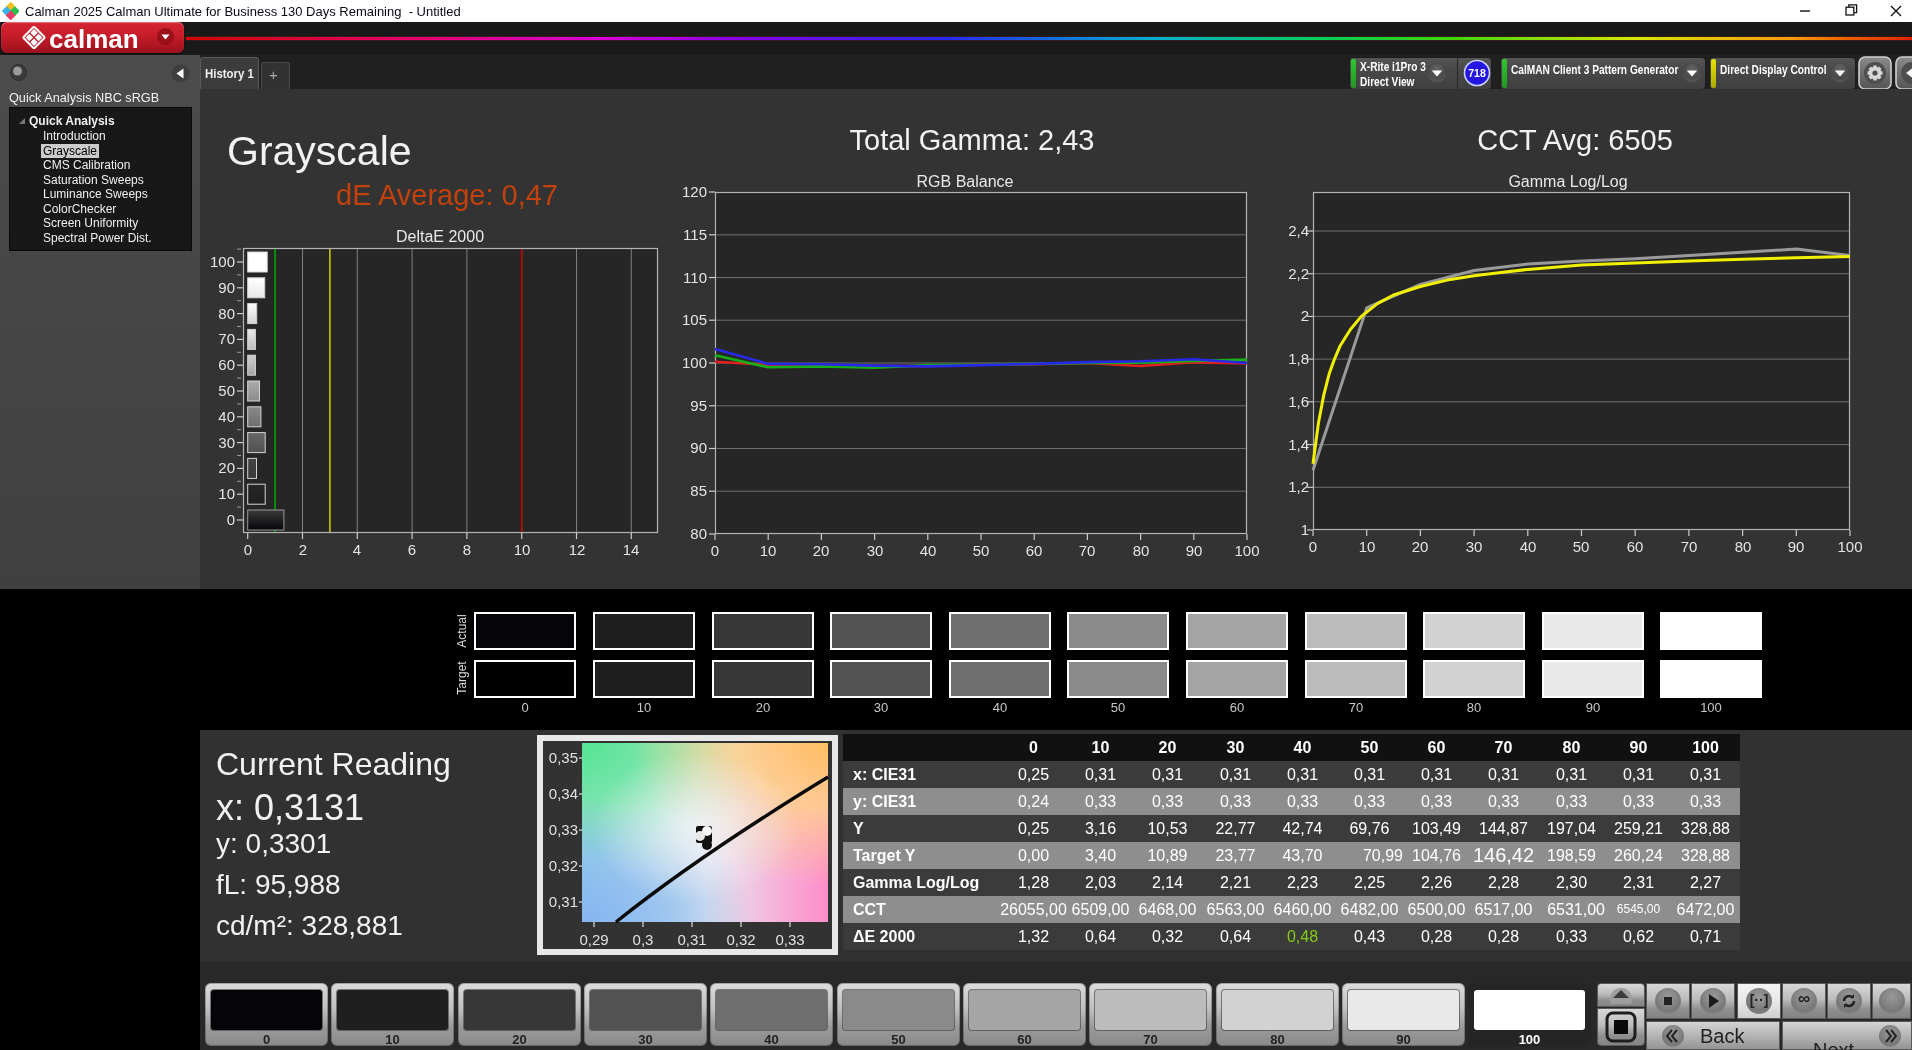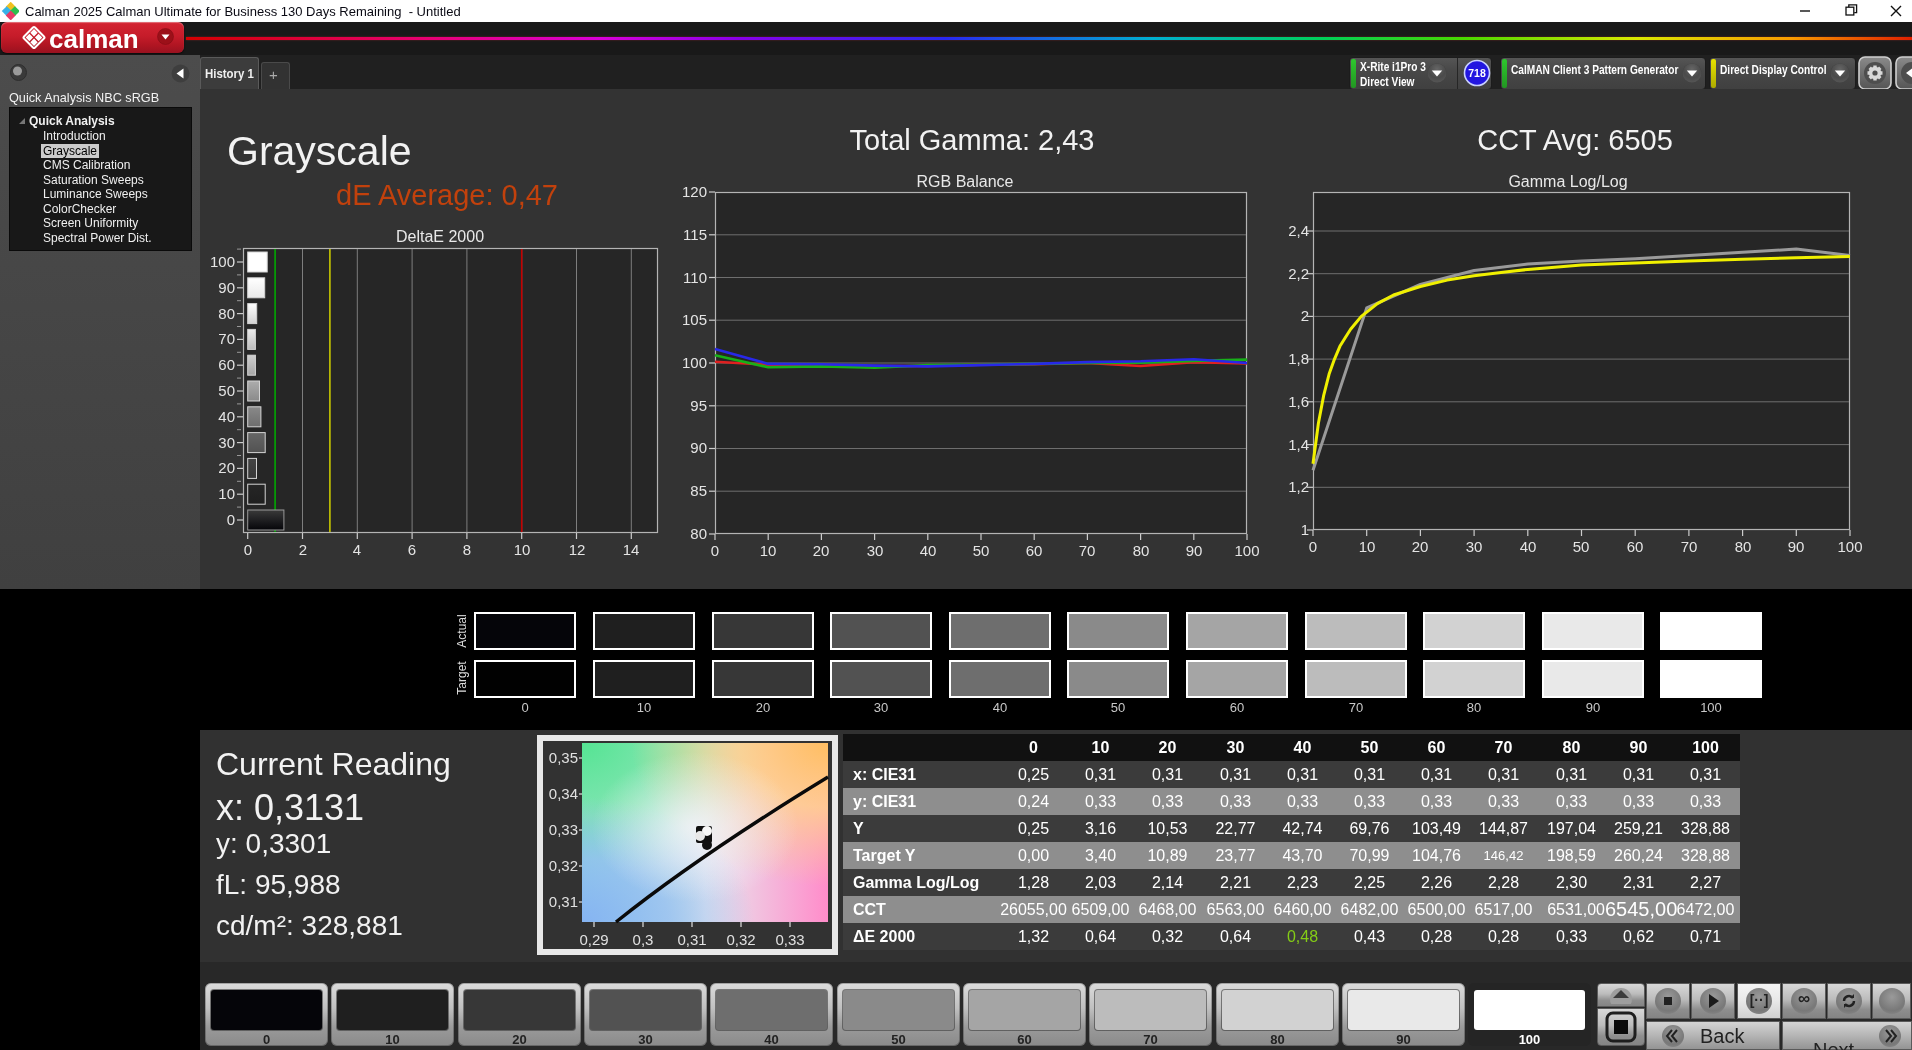--- a/index.html
+++ b/index.html
@@ -528,23 +528,23 @@
 <div class="abs" style="left:1538px;top:820px;width:67px;text-align:center;font-size:16px;font-weight:normal;color:#fff;line-height:17px">197,04</div>
 <div class="abs" style="left:1605px;top:820px;width:67px;text-align:center;font-size:16px;font-weight:normal;color:#fff;line-height:17px">259,21</div>
 <div class="abs" style="left:1672px;top:820px;width:67px;text-align:center;font-size:16px;font-weight:normal;color:#fff;line-height:17px">328,88</div>
 <div class="abs" style="left:843px;top:842px;width:897px;height:27px;background:#8e8e8e"></div>
 <div class="abs" style="left:853px;top:847px;font-size:16px;font-weight:bold;color:#fff;line-height:17px">Target Y</div>
 <div class="abs" style="left:1000px;top:847px;width:67px;text-align:center;font-size:16px;font-weight:normal;color:#fff;line-height:17px">0,00</div>
 <div class="abs" style="left:1067px;top:847px;width:67px;text-align:center;font-size:16px;font-weight:normal;color:#fff;line-height:17px">3,40</div>
 <div class="abs" style="left:1134px;top:847px;width:67px;text-align:center;font-size:16px;font-weight:normal;color:#fff;line-height:17px">10,89</div>
 <div class="abs" style="left:1202px;top:847px;width:67px;text-align:center;font-size:16px;font-weight:normal;color:#fff;line-height:17px">23,77</div>
 <div class="abs" style="left:1269px;top:847px;width:67px;text-align:center;font-size:16px;font-weight:normal;color:#fff;line-height:17px">43,70</div>
-<div class="abs" style="left:1336px;top:847px;width:67px;text-align:center;font-size:16px;font-weight:normal;color:#fff;line-height:17px">70,99</div>
+<div class="abs" style="left:1336px;top:847px;width:67px;text-align:right;font-size:16px;font-weight:normal;color:#fff;line-height:17px">70,99</div>
 <div class="abs" style="left:1403px;top:847px;width:67px;text-align:center;font-size:16px;font-weight:normal;color:#fff;line-height:17px">104,76</div>
-<div class="abs" style="left:1470px;top:847px;width:67px;text-align:center;font-size:13px;font-weight:normal;color:#fff;line-height:17px">146,42</div>
+<div class="abs" style="left:1470px;top:847px;width:67px;text-align:center;font-size:20px;font-weight:normal;color:#fff;line-height:17px">146,42</div>
 <div class="abs" style="left:1538px;top:847px;width:67px;text-align:center;font-size:16px;font-weight:normal;color:#fff;line-height:17px">198,59</div>
 <div class="abs" style="left:1605px;top:847px;width:67px;text-align:center;font-size:16px;font-weight:normal;color:#fff;line-height:17px">260,24</div>
 <div class="abs" style="left:1672px;top:847px;width:67px;text-align:center;font-size:16px;font-weight:normal;color:#fff;line-height:17px">328,88</div>
 <div class="abs" style="left:843px;top:869px;width:897px;height:27px;background:#3b3b3b"></div>
 <div class="abs" style="left:853px;top:874px;font-size:16px;font-weight:bold;color:#fff;line-height:17px">Gamma Log/Log</div>
 <div class="abs" style="left:1000px;top:874px;width:67px;text-align:center;font-size:16px;font-weight:normal;color:#fff;line-height:17px">1,28</div>
 <div class="abs" style="left:1067px;top:874px;width:67px;text-align:center;font-size:16px;font-weight:normal;color:#fff;line-height:17px">2,03</div>
 <div class="abs" style="left:1134px;top:874px;width:67px;text-align:center;font-size:16px;font-weight:normal;color:#fff;line-height:17px">2,14</div>
 <div class="abs" style="left:1202px;top:874px;width:67px;text-align:center;font-size:16px;font-weight:normal;color:#fff;line-height:17px">2,21</div>
 <div class="abs" style="left:1269px;top:874px;width:67px;text-align:center;font-size:16px;font-weight:normal;color:#fff;line-height:17px">2,23</div>
@@ -558,21 +558,21 @@
 <div class="abs" style="left:853px;top:901px;font-size:16px;font-weight:bold;color:#fff;line-height:17px">CCT</div>
 <div class="abs" style="left:1000px;top:901px;width:67px;text-align:center;font-size:16px;font-weight:normal;color:#fff;line-height:17px">26055,00</div>
 <div class="abs" style="left:1067px;top:901px;width:67px;text-align:center;font-size:16px;font-weight:normal;color:#fff;line-height:17px">6509,00</div>
 <div class="abs" style="left:1134px;top:901px;width:67px;text-align:center;font-size:16px;font-weight:normal;color:#fff;line-height:17px">6468,00</div>
 <div class="abs" style="left:1202px;top:901px;width:67px;text-align:center;font-size:16px;font-weight:normal;color:#fff;line-height:17px">6563,00</div>
 <div class="abs" style="left:1269px;top:901px;width:67px;text-align:center;font-size:16px;font-weight:normal;color:#fff;line-height:17px">6460,00</div>
 <div class="abs" style="left:1336px;top:901px;width:67px;text-align:center;font-size:16px;font-weight:normal;color:#fff;line-height:17px">6482,00</div>
 <div class="abs" style="left:1403px;top:901px;width:67px;text-align:center;font-size:16px;font-weight:normal;color:#fff;line-height:17px">6500,00</div>
 <div class="abs" style="left:1470px;top:901px;width:67px;text-align:center;font-size:16px;font-weight:normal;color:#fff;line-height:17px">6517,00</div>
 <div class="abs" style="left:1538px;top:901px;width:67px;text-align:right;font-size:16px;font-weight:normal;color:#fff;line-height:17px">6531,00</div>
-<div class="abs" style="left:1605px;top:901px;width:67px;font-size:20px;font-weight:normal;color:#fff;line-height:17px">6545,00</div>
+<div class="abs" style="left:1605px;top:901px;width:67px;text-align:center;font-size:12px;font-weight:normal;color:#fff;line-height:17px">6545,00</div>
 <div class="abs" style="left:1672px;top:901px;width:67px;text-align:center;font-size:16px;font-weight:normal;color:#fff;line-height:17px">6472,00</div>
 <div class="abs" style="left:843px;top:923px;width:897px;height:27px;background:#3b3b3b"></div>
 <div class="abs" style="left:853px;top:928px;font-size:16px;font-weight:bold;color:#fff;line-height:17px">ΔE 2000</div>
 <div class="abs" style="left:1000px;top:928px;width:67px;text-align:center;font-size:16px;font-weight:normal;color:#fff;line-height:17px">1,32</div>
 <div class="abs" style="left:1067px;top:928px;width:67px;text-align:center;font-size:16px;font-weight:normal;color:#fff;line-height:17px">0,64</div>
 <div class="abs" style="left:1134px;top:928px;width:67px;text-align:center;font-size:16px;font-weight:normal;color:#fff;line-height:17px">0,32</div>
 <div class="abs" style="left:1202px;top:928px;width:67px;text-align:center;font-size:16px;font-weight:normal;color:#fff;line-height:17px">0,64</div>
 <div class="abs" style="left:1269px;top:928px;width:67px;text-align:center;font-size:16px;font-weight:normal;color:#84cc16;line-height:17px">0,48</div>
 <div class="abs" style="left:1336px;top:928px;width:67px;text-align:center;font-size:16px;font-weight:normal;color:#fff;line-height:17px">0,43</div>
 <div class="abs" style="left:1403px;top:928px;width:67px;text-align:center;font-size:16px;font-weight:normal;color:#fff;line-height:17px">0,28</div>

